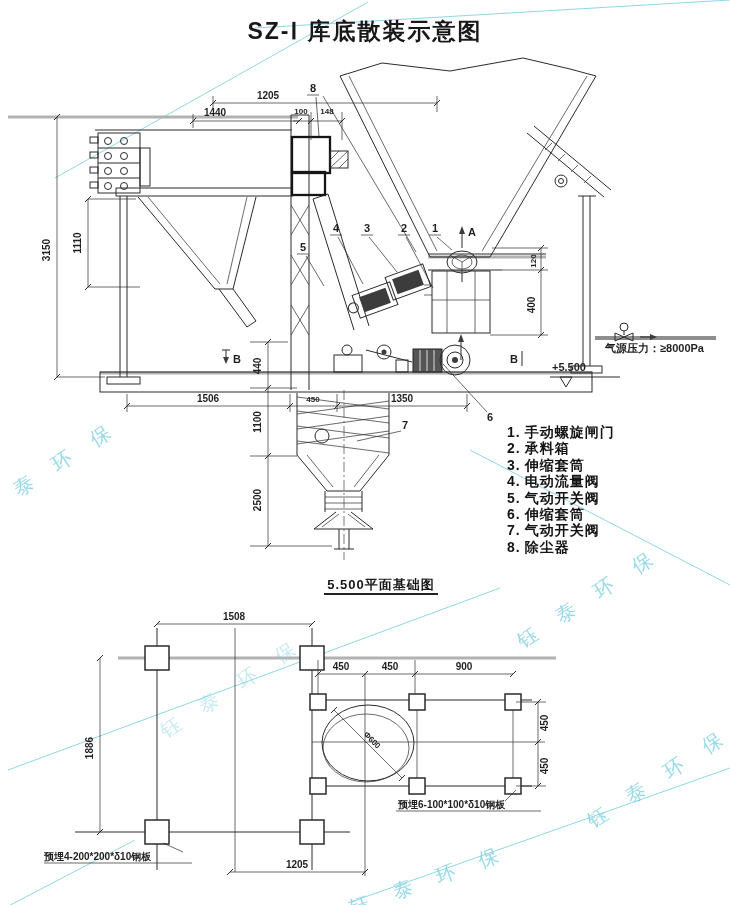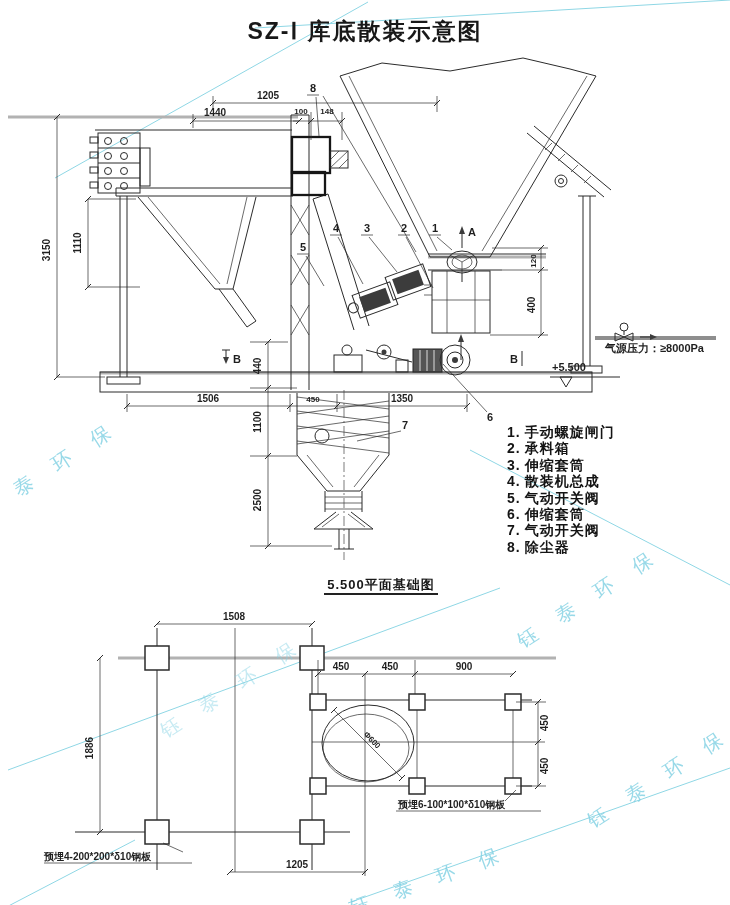--- a/index.html
+++ b/index.html
@@ -454,21 +454,21 @@
   </g>
 </svg>
 
 <div class="main-title">SZ-Ⅰ 库底散装示意图</div>
 <div class="sub-title"><span>5.500平面基础图</span></div>
 
 <div class="parts">
   <div class="part-row"><span>1.</span><span>手动螺旋闸门</span></div>
   <div class="part-row"><span>2.</span><span>承料箱</span></div>
   <div class="part-row"><span>3.</span><span>伸缩套筒</span></div>
-  <div class="part-row"><span>4.</span><span>散装机总成</span></div>
+  <div class="part-row"><span>4.</span><span>电动流量阀</span></div>
   <div class="part-row"><span>5.</span><span>气动开关阀</span></div>
   <div class="part-row"><span>6.</span><span>伸缩套筒</span></div>
   <div class="part-row"><span>7.</span><span>气动开关阀</span></div>
   <div class="part-row"><span>8.</span><span>除尘器</span></div>
 </div>
 
 <div class="wm" style="left:-30px;top:505px;">钰 泰 环 保</div>
 <div class="wm f" style="left:155px;top:722px;">钰 泰 环 保</div>
 <div class="wm" style="left:512px;top:632px;">钰 泰 环 保</div>
 <div class="wm" style="left:582px;top:812px;">钰 泰 环 保</div>

